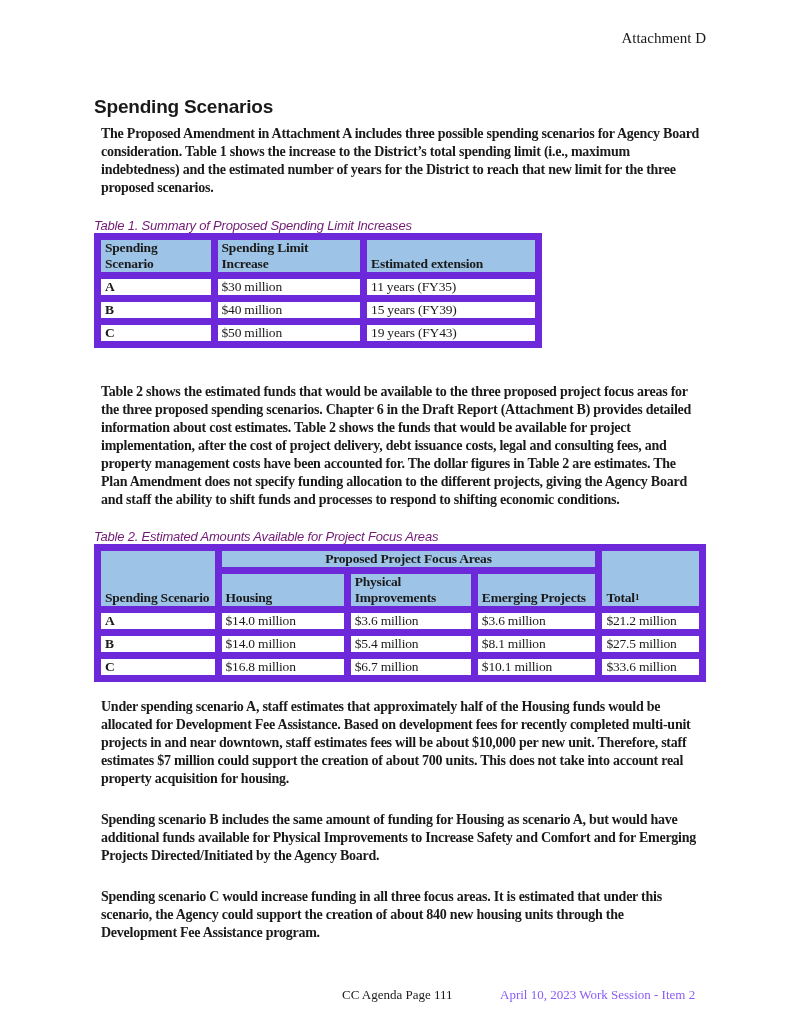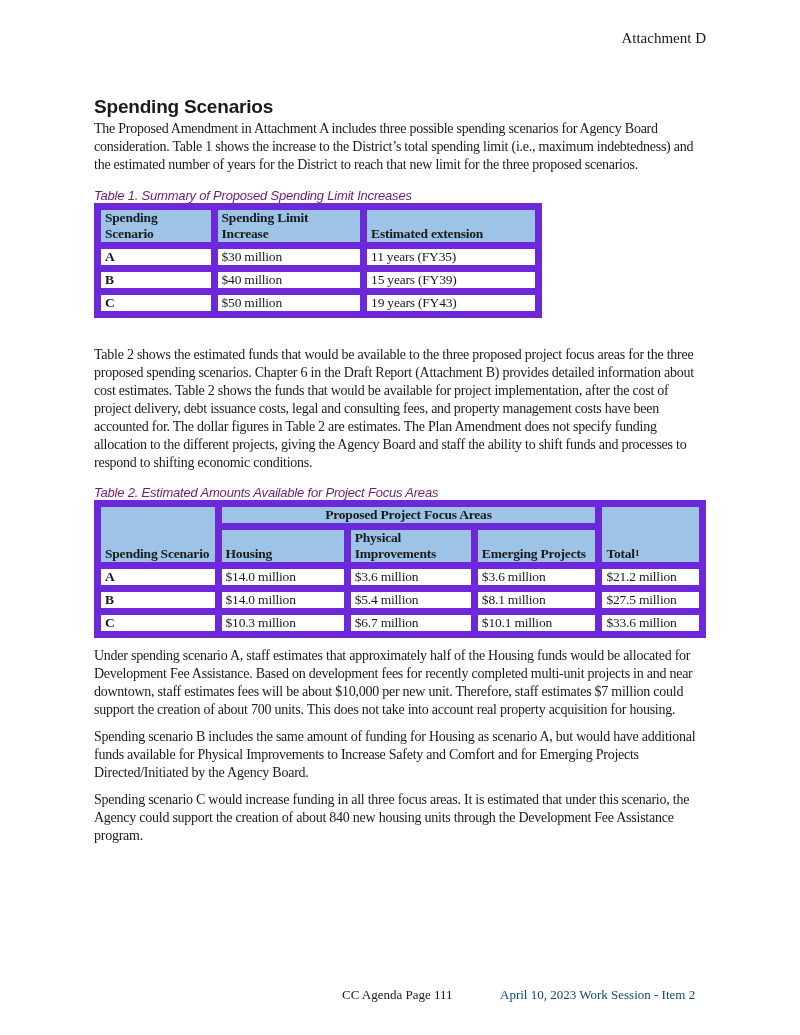--- a/index.html
+++ b/index.html
@@ -2,32 +2,32 @@
 <html><head>
 <meta charset="utf-8">
 <style>
   html, body { margin: 0; padding: 0; background: #ffffff; }
   body { width: 800px; height: 1035px; position: relative; overflow: hidden;
          font-family: "Liberation Serif", "DejaVu Serif", serif; color: #1a1a1a; }
   .attachment { position: absolute; top: 30px; right: 94px; font-size: 15px; }
   .content { position: absolute; left: 94px; top: 96px; width: 614px; }
   h1 { font-family: "Liberation Sans", "DejaVu Sans", sans-serif; font-weight: bold;
        font-size: 19px; margin: 0 0 2px 0; letter-spacing: -0.2px; }
-  p { font-size: 14px; line-height: 18px; margin: 0; letter-spacing: -0.25px; }
+  p { font-size: 14px; line-height: 18px; margin: 7px; letter-spacing: -0.25px; font-weight: bold; }
   .caption { font-family: "Liberation Sans", "DejaVu Sans", sans-serif; font-style: italic;
              font-size: 13px; color: #701a75; margin: 0; line-height: 15px; letter-spacing: -0.2px; }
   table { border-collapse: collapse; font-size: 13.5px; }
   td, th { border: 7px solid #6d28d9; padding: 0 4px; line-height: 16px; text-align: left;
            vertical-align: bottom; letter-spacing: -0.2px; }
   th { background: #9dc3e6; font-weight: bold; }
   td.scen { font-weight: bold; }
   th.center { text-align: center; }
   .footnote { font-size: 11px; margin-top: 1px; line-height: 13px; letter-spacing: -0.2px; }
   .footer-page { position: absolute; top: 987px; left: 342px; font-size: 13px; }
-  .footer-date { position: absolute; top: 987px; left: 500px; font-size: 13px; color: #0c4a6e; }
+  .footer-date { position: absolute; top: 987px; left: 500px; font-size: 13px; color: #8b5cf6; }
   sup { font-size: 9px; vertical-align: top; position: relative; top: -1px; }
 </style>
 </head>
 <body>
 
 <div class="attachment">Attachment D</div>
 
 <div class="content">
   <h1>Spending Scenarios</h1>
   <p>The Proposed Amendment in Attachment A includes three possible spending scenarios for Agency Board consideration. Table 1 shows the increase to the District’s total spending limit (i.e., maximum indebtedness) and the estimated number of years for the District to reach that new limit for the three proposed scenarios.</p>
@@ -97,21 +97,21 @@
     </tr>
     <tr>
       <td class="scen">B</td>
       <td>$14.0 million</td>
       <td>$5.4 million</td>
       <td>$8.1 million</td>
       <td>$27.5 million</td>
     </tr>
     <tr>
       <td class="scen">C</td>
-      <td>$10.3 million</td>
+      <td>$16.8 million</td>
       <td>$6.7 million</td>
       <td>$10.1 million</td>
       <td>$33.6 million</td>
     </tr>
   </tbody>
     </table>
 
   <div style="height:9px"></div>
   <p>Under spending scenario A, staff estimates that approximately half of the Housing funds would be allocated for Development Fee Assistance. Based on development fees for recently completed multi-unit projects in and near downtown, staff estimates fees will be about $10,000 per new unit. Therefore, staff estimates $7 million could support the creation of about 700 units. This does not take into account real property acquisition for housing.</p>
   <div style="height:9px"></div>

